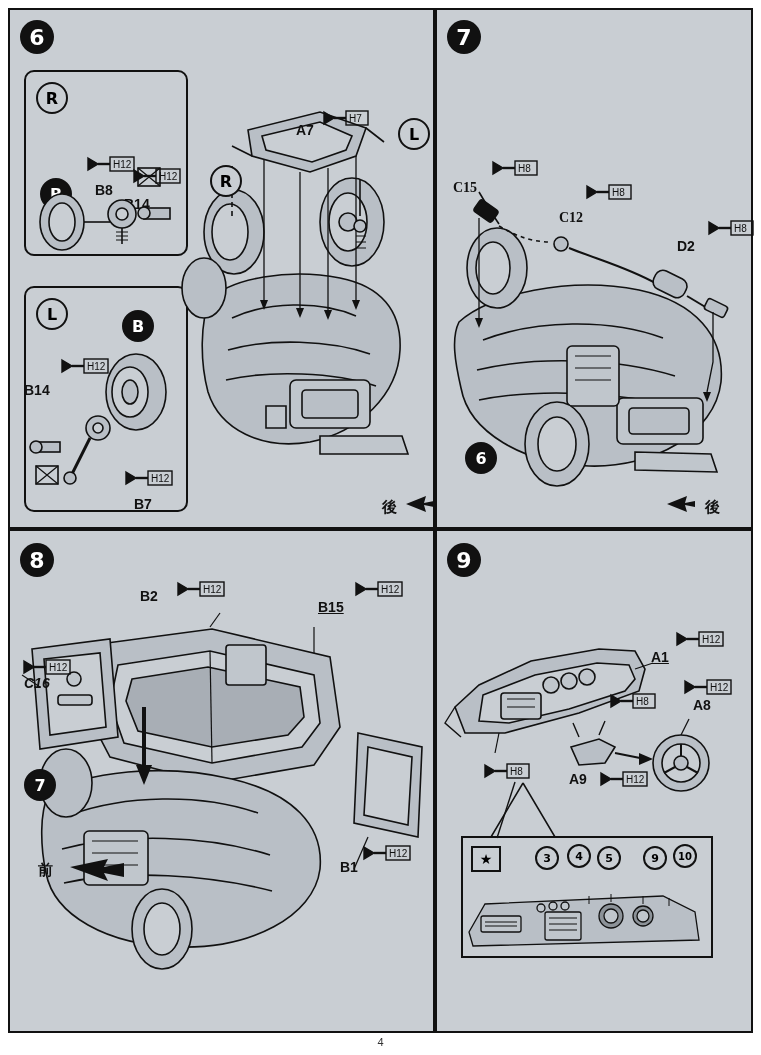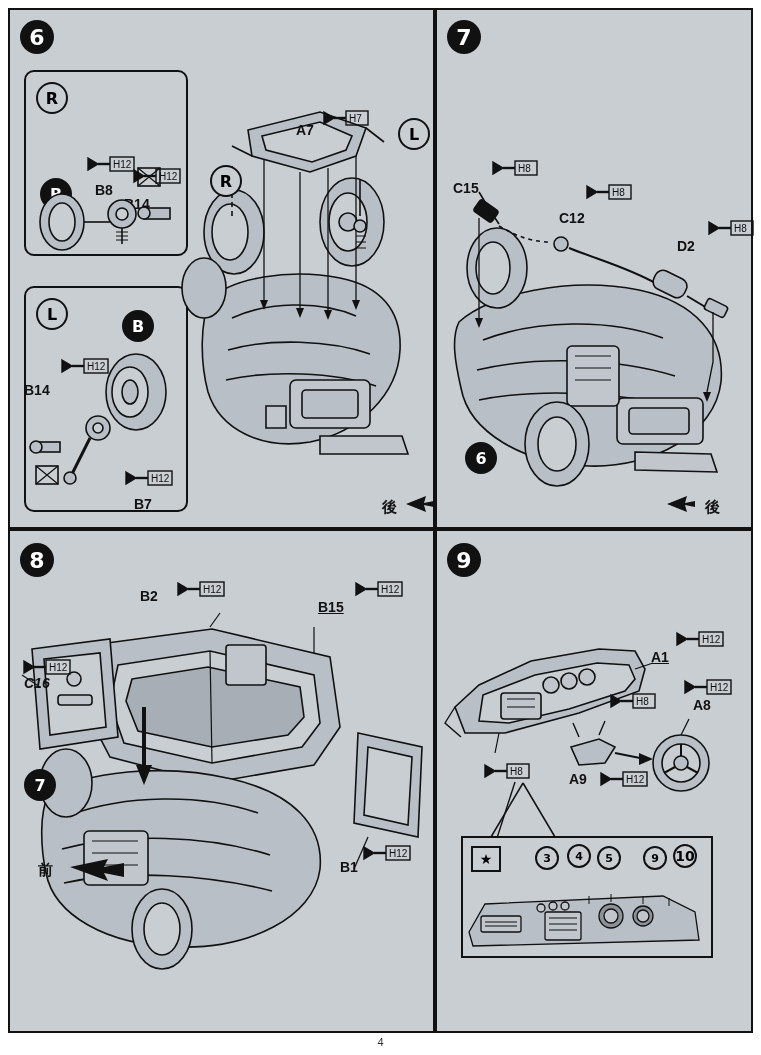--- a/index.html
+++ b/index.html
@@ -210,22 +210,22 @@
 
           <path d="M40 156 L40 256" stroke-width="1.3"></path>
           <path d="M274 250 L274 300 L268 330" stroke-width="1.3"></path>
           <g fill="#111" stroke="none">
             <path d="M36 256 l4 10 l4 -10 z"></path>
             <path d="M264 330 l4 10 l4 -10 z"></path>
           </g>
         </g>
       </svg>
 
-      <div class="lbl" style="left:16px;top:170px;">C15</div>
-      <div class="lbl" style="left:122px;top:200px;">C12</div>
+      <div class="lbl" style="left:16px;top:170px;font-family:Liberation Serif, serif;">C15</div>
+      <div class="lbl" style="left:122px;top:200px;font-family:Liberation Serif, serif;">C12</div>
       <div class="lbl" style="left:240px;top:228px;">D2</div>
 
       <svg class="screw" style="left:52px;top:148px;" viewBox="0 0 54 20">
         <g stroke="#111" stroke-width="1.4" fill="#111">
           <path d="M4 4 L14 10 L4 16 Z"></path>
             <path d="M14 10 L26 10" stroke-width="2.4"></path>
           <rect x="26" y="3" width="22" height="14" fill="none"></rect>
           <text x="29" y="14" font-size="10" font-family="Liberation Sans" stroke="none">H8</text>
         </g>
       </svg>
@@ -415,21 +415,21 @@
           <text x="29" y="14" font-size="10" font-family="Liberation Sans" stroke="none">H12</text>
         </g>
       </svg>
 
       <div style="position:absolute;left:24px;top:305px;width:252px;height:122px;border:2px solid #111;background:#c9ced3;box-sizing:border-box;">
         <div style="position:absolute;left:8px;top:8px;width:26px;height:22px;border:2px solid #111;display:flex;align-items:center;justify-content:center;font-size:14px;">★</div>
         <div class="circ" style="left:72px;top:8px;width:20px;height:20px;font-size:11px;">3</div>
         <div class="circ" style="left:104px;top:6px;width:20px;height:20px;font-size:11px;">4</div>
         <div class="circ" style="left:134px;top:8px;width:20px;height:20px;font-size:11px;">5</div>
         <div class="circ" style="left:180px;top:8px;width:20px;height:20px;font-size:11px;">9</div>
-        <div class="circ" style="left:210px;top:6px;width:20px;height:20px;font-size:14px;">10</div>
+        <div class="circ" style="left:210px;top:6px;width:20px;height:20px;font-size:10px;">10</div>
 
         <svg width="248" height="80" viewBox="0 0 248 80" style="position:absolute;left:0;top:38px;">
           <g fill="none" stroke="#111" stroke-width="1.3">
             <path d="M6 56 L22 28 L200 20 L232 36 L236 64 L10 70 Z" fill="#b9bfc6"></path>
             <rect x="18" y="40" width="40" height="16" rx="2" fill="#c0c6cc"></rect>
             <path d="M22 46 h32 M22 50 h32" stroke-width="1"></path>
             <rect x="82" y="36" width="36" height="28" rx="2" fill="#c0c6cc"></rect>
             <path d="M86 42 h28 M86 48 h28 M86 54 h28" stroke-width="1"></path>
             <circle cx="78" cy="32" r="4" fill="#c0c6cc"></circle>
             <circle cx="90" cy="30" r="4" fill="#c0c6cc"></circle>

